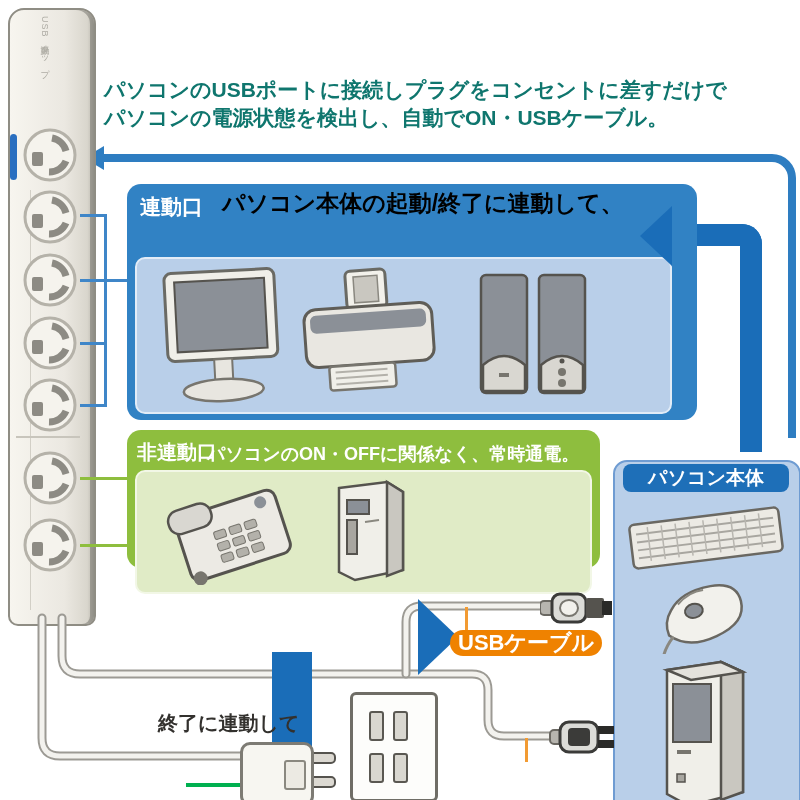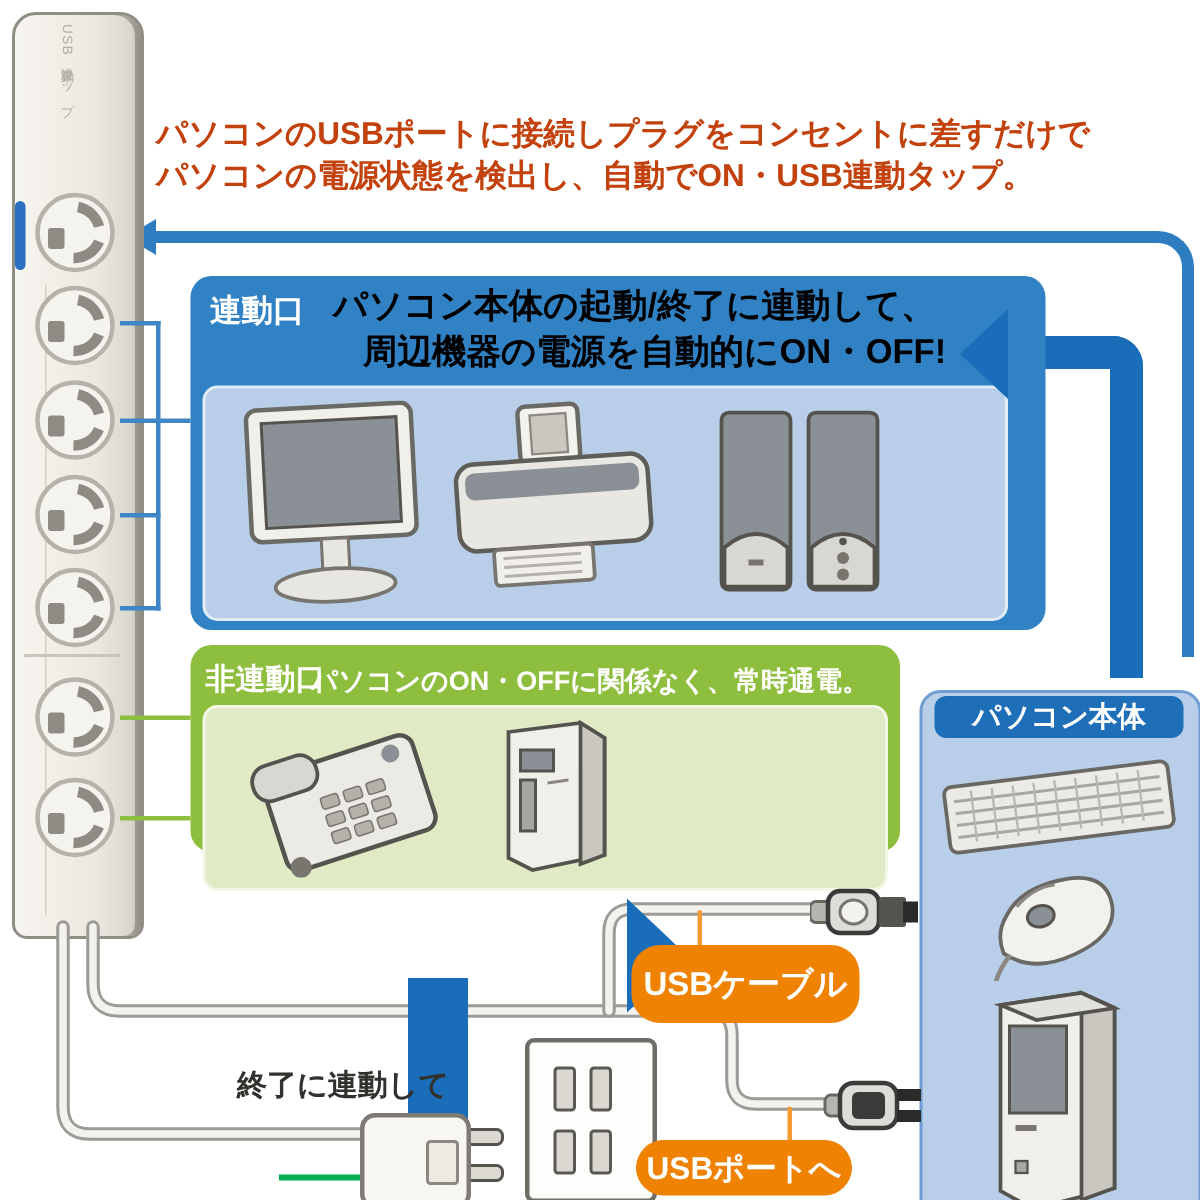--- a/index.html
+++ b/index.html
@@ -2,21 +2,21 @@
 <html><head>
 <meta charset="utf-8">
 <style>
   html,body{margin:0;padding:0;}
   body{font-family:"Liberation Sans",sans-serif;background:#ffffff;}
   .stage{position:relative;width:800px;height:800px;background:#ffffff;overflow:hidden;}
   .abs{position:absolute;}
   
   .title-badge{left:128px;top:15px;width:284px;height:41px;background:#2e7dc1;border-radius:21px;
     color:#fff;font-weight:bold;font-size:26px;display:flex;align-items:center;justify-content:center;letter-spacing:1px;z-index:5;}
-  .description{left:104px;top:76px;font-size:21px;font-weight:bold;color:#c2410c;line-height:28px;z-index:5;white-space:nowrap;}
+  .description{left:104px;top:76px;font-size:21px;font-weight:bold;color:#0f766e;line-height:28px;z-index:5;white-space:nowrap;}
   
   .strip{left:8px;top:8px;width:84px;height:614px;background:linear-gradient(to right,#f7f5ef 0%,#ebe8e1 65%,#d9d6cd 92%,#b9b6ad 100%);
     border:2px solid #8f8d84;border-radius:16px 16px 10px 10px;box-shadow:inset -4px 0 0 rgba(70,68,62,.35);z-index:2;}
   .strip-seam{left:30px;top:190px;width:1px;height:420px;background:#d2cfc6;z-index:3;}
   .strip-divider{left:16px;top:436px;width:64px;height:2px;background:#c8c5bc;z-index:3;}
   .strip-side-label{left:38px;top:16px;height:110px;writing-mode:vertical-rl;font-size:9px;color:#aeaca4;letter-spacing:1px;z-index:3;}
   .strip-led{left:10px;top:134px;width:7px;height:46px;background:#2a6fc0;border-radius:4px;z-index:4;}
   .outlet{width:56px;height:56px;z-index:4;}
   
   .route-outer{left:100px;top:154px;width:688px;height:276px;border-top:8px solid #2e7dc1;border-right:8px solid #2e7dc1;
@@ -47,21 +47,21 @@
   .pc-panel-header{left:8px;top:2px;width:166px;height:28px;background:#1e6fb8;border-radius:8px;color:#fff;font-weight:bold;
     font-size:19px;display:flex;align-items:center;justify-content:center;}
   
   .usb-link-body{left:272px;top:617px;width:146px;height:40px;background:#1a6db8;color:#fff;font-weight:bold;font-size:25px;
     display:flex;align-items:center;justify-content:center;z-index:5;letter-spacing:1px;}
   .usb-link-head{left:418px;top:599px;width:0;height:0;border-top:38px solid transparent;border-bottom:38px solid transparent;
     border-left:40px solid #1a6db8;z-index:5;}
   .usb-link-band{left:272px;top:652px;width:40px;height:96px;background:#1a6db8;z-index:4;}
   
   .pill{background:#ef8200;border-radius:19px;color:#fff;font-weight:bold;display:flex;align-items:center;justify-content:center;z-index:6;}
-  .pill-cable{left:421px;top:630px;width:152px;height:52px;font-size:22px;}
+  .pill-cable{left:450px;top:630px;width:152px;height:26px;font-size:22px;}
   .pill-port{left:424px;top:760px;width:144px;height:37px;font-size:21px;}
   .leader{width:3px;background:#f29b33;z-index:5;}
   .outlet-callout{left:158px;top:710px;font-size:20px;font-weight:bold;color:#33312e;z-index:6;}
   
   .plug{left:240px;top:742px;width:68px;height:58px;background:#f7f6f1;border:3px solid #7d7b74;border-radius:10px;z-index:6;}
   .plug-inner{left:41px;top:15px;width:18px;height:26px;background:#eceae3;border:2px solid #8a8880;border-radius:3px;}
   .prong{background:#dcd9d2;border:2px solid #55534e;border-radius:0 5px 5px 0;z-index:6;width:26px;height:8px;}
   .wall-plate{left:350px;top:692px;width:82px;height:104px;background:#fdfdfb;border:3px solid #6f6d66;border-radius:6px;z-index:5;}
   .slot{width:11px;height:26px;background:#d9d7d0;border:2px solid #5a5852;border-radius:3px;position:absolute;}
   .green-wire{left:186px;top:783px;width:62px;height:4px;background:#00b050;z-index:5;}
@@ -143,28 +143,27 @@
   <div class="abs stub" style="left:80px;top:214px;width:27px;"></div>
   <div class="abs stub" style="left:80px;top:279px;width:47px;"></div>
   <div class="abs stub" style="left:80px;top:342px;width:27px;"></div>
   <div class="abs stub" style="left:80px;top:404px;width:27px;"></div>
   <div class="abs bracket-v"></div>
   <div class="abs stub-green" style="left:80px;top:477px;width:47px;"></div>
   <div class="abs stub-green" style="left:80px;top:544px;width:47px;"></div>
 
   <div class="abs description">
     <div>パソコンのUSBポートに接続しプラグをコンセントに差すだけで</div>
-    <div>パソコンの電源状態を検出し、自動でON・USB連動タップ。</div>
+    <div>パソコンの電源状態を検出し、自動でON・USBケーブル。</div>
   </div>
 
   <div class="abs linked-box">
     <div class="abs linked-tag">連動口</div>
     <div class="abs linked-headline">
       <div class="l1">パソコン本体の起動/終了に連動して、</div>
-      <div class="l2">周辺機器の電源を自動的にON・OFF!</div>
     </div>
     <div class="abs linked-panel">
       <div class="abs icon" style="left:20px;top:8px;">
         <svg width="130" height="138" viewBox="0 0 130 138">
             <g transform="rotate(-3 65 70)">
               <rect x="10" y="4" width="110" height="88" rx="7" fill="#f0efe9" stroke="#6a6a64" stroke-width="3"></rect>
               <rect x="20" y="13" width="90" height="70" fill="#8b9097" stroke="#55534e" stroke-width="2"></rect>
               <rect x="56" y="92" width="18" height="24" fill="#e8e6e0" stroke="#77756e" stroke-width="2"></rect>
               <ellipse cx="64" cy="123" rx="40" ry="11" fill="#e8e6e0" stroke="#77756e" stroke-width="2.5"></ellipse>
             </g>
@@ -271,21 +270,20 @@
         <rect x="50" y="24" width="16" height="8" fill="#2a2a28"></rect>
       </svg>
   </div>
 
   <div class="abs usb-link-band"></div>
   <div class="abs usb-link-head"></div>
 
   <div class="abs leader" style="left:465px;top:607px;height:25px;"></div>
   <div class="abs pill pill-cable">USBケーブル</div>
   <div class="abs leader" style="left:525px;top:738px;height:24px;"></div>
-  <div class="abs pill pill-port">USBポートへ</div>
   <div class="abs outlet-callout">終了に連動して</div>
 
   <div class="abs prong" style="left:306px;top:752px;"></div>
   <div class="abs prong" style="left:306px;top:776px;"></div>
   <div class="abs plug">
     <div class="abs plug-inner"></div>
   </div>
   <div class="abs wall-plate">
     <div class="slot" style="left:16px;top:16px;"></div>
     <div class="slot" style="left:40px;top:16px;"></div>

